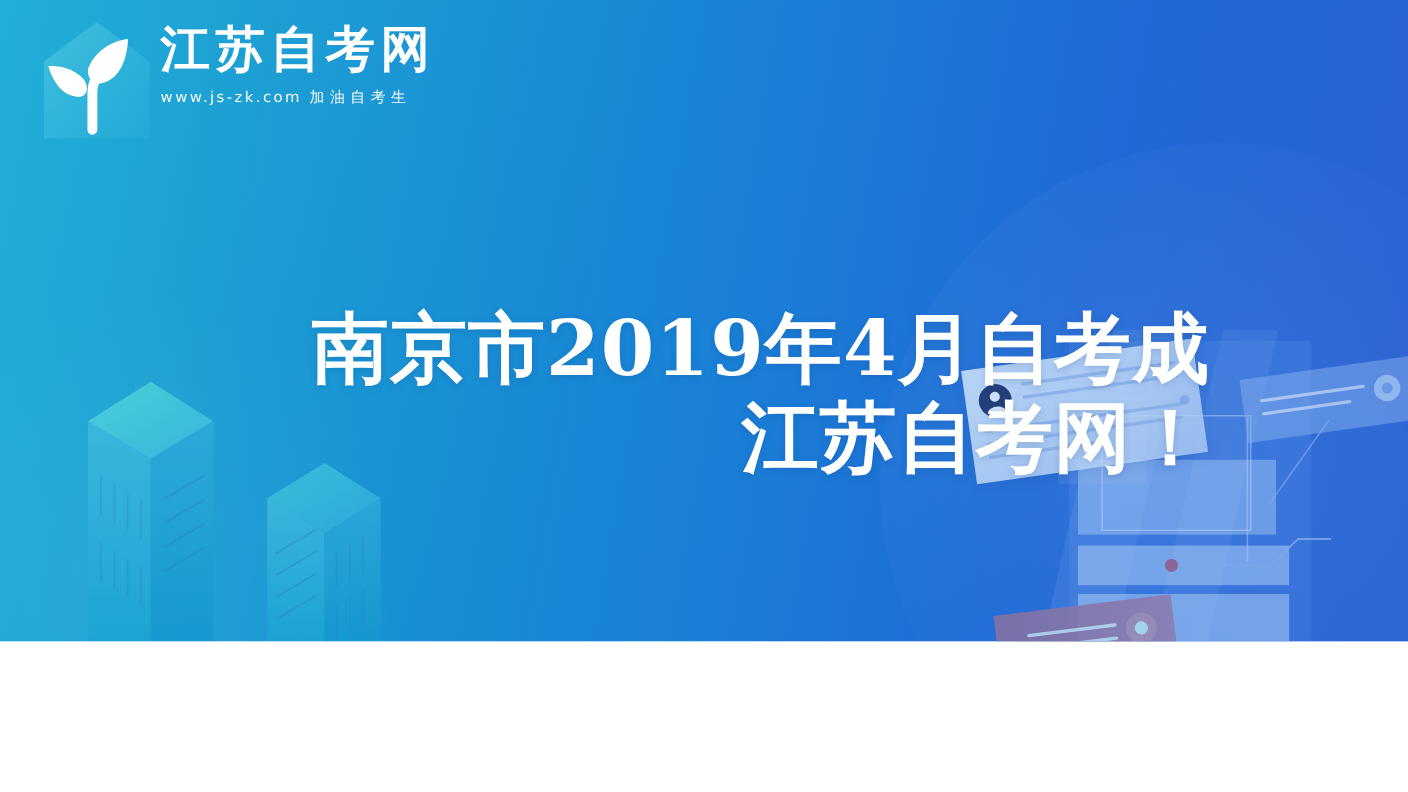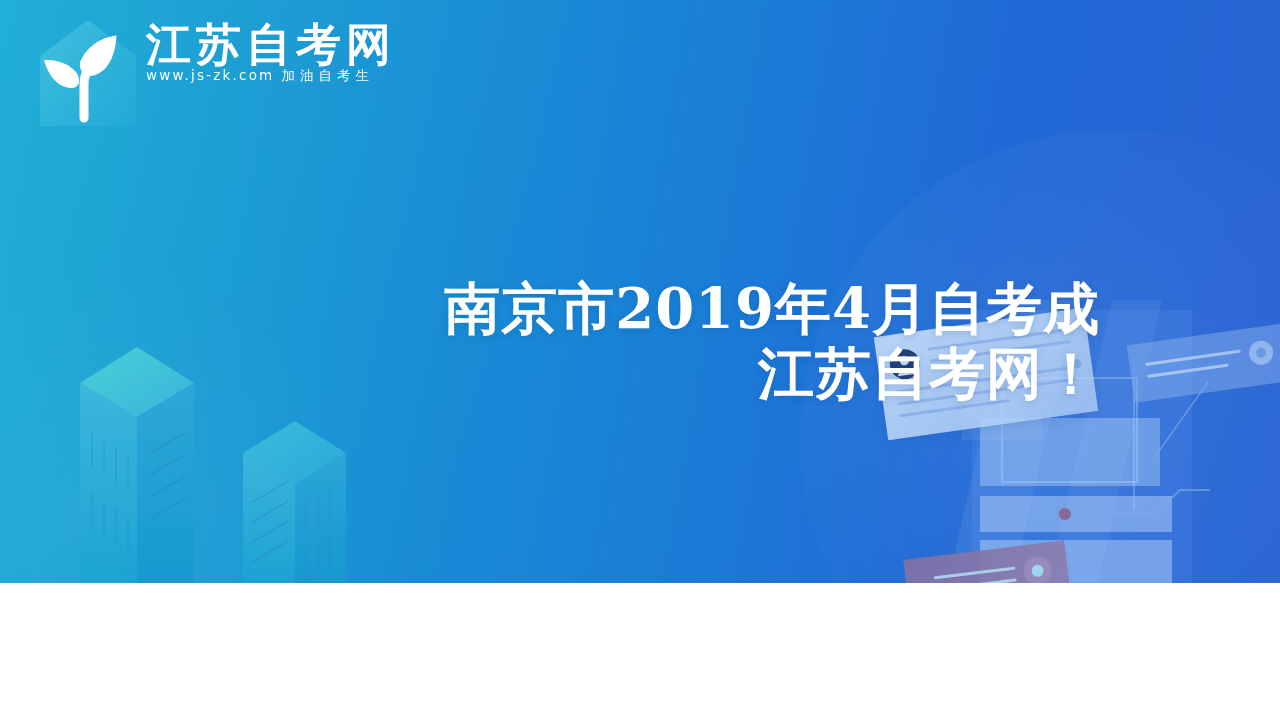--- a/index.html
+++ b/index.html
@@ -24,33 +24,33 @@
   
   #logo-block{position:absolute;left:34px;top:8px;width:520px;height:120px;}
   .logo-mark{position:absolute;left:0;top:6px;width:108px;height:112px;}
   .logo-text-wrap{position:absolute;left:112px;top:14px;}
   .logo-title{
     font-size:45px;font-weight:bold;color:#ffffff;letter-spacing:5px;
     line-height:1;white-space:nowrap;
     font-family:"DejaVu Sans","Liberation Sans",sans-serif;
   }
   .logo-sub{
-    font-size:13.5px;color:#ffffff;letter-spacing:2.2px;
+    margin-top:13px;font-size:13.5px;color:#ffffff;letter-spacing:2.2px;
     white-space:nowrap;opacity:.97;
     font-family:"DejaVu Sans","Liberation Sans",sans-serif;
   }
   .logo-sub .cn{letter-spacing:5px;margin-left:7px;}
 
   
   #headline{
     position:absolute;left:70px;top:276px;width:1030px;
     text-align:right;
     font-family:"DejaVu Serif","Liberation Serif",serif;
     font-weight:bold;color:#ffffff;
-    font-size:56px;line-height:1.16;
+    font-size:70px;line-height:1.16;
     letter-spacing:1px;
     text-shadow:0 2px 7px rgba(6,52,110,.17);
     z-index:40;
   }
   #headline .ln{display:block;white-space:nowrap;}
 
   
   #illustration{position:absolute;left:862px;top:300px;width:418px;height:420px;}
   .ill{position:absolute;}
 

